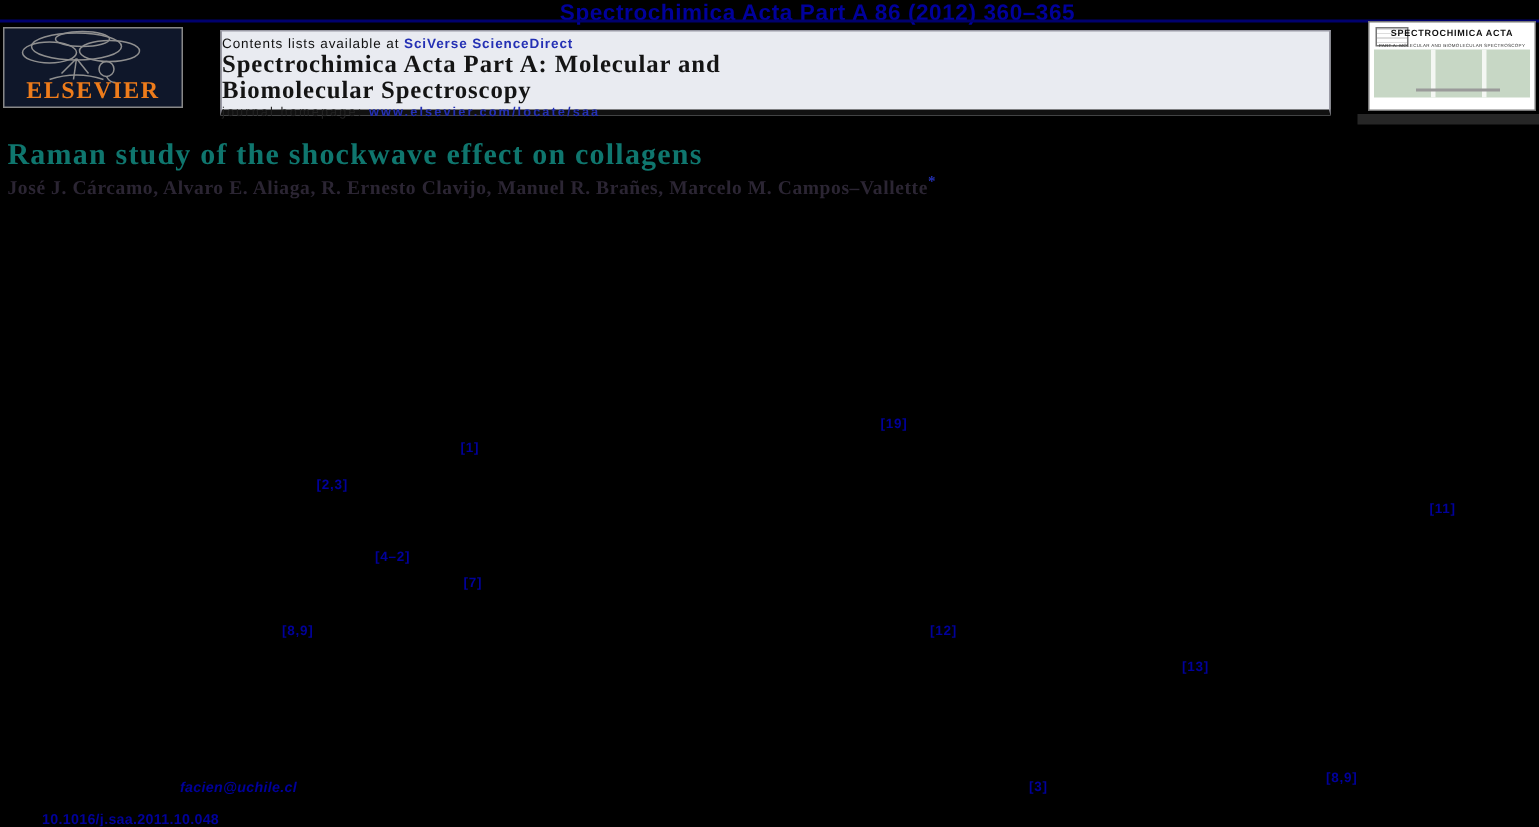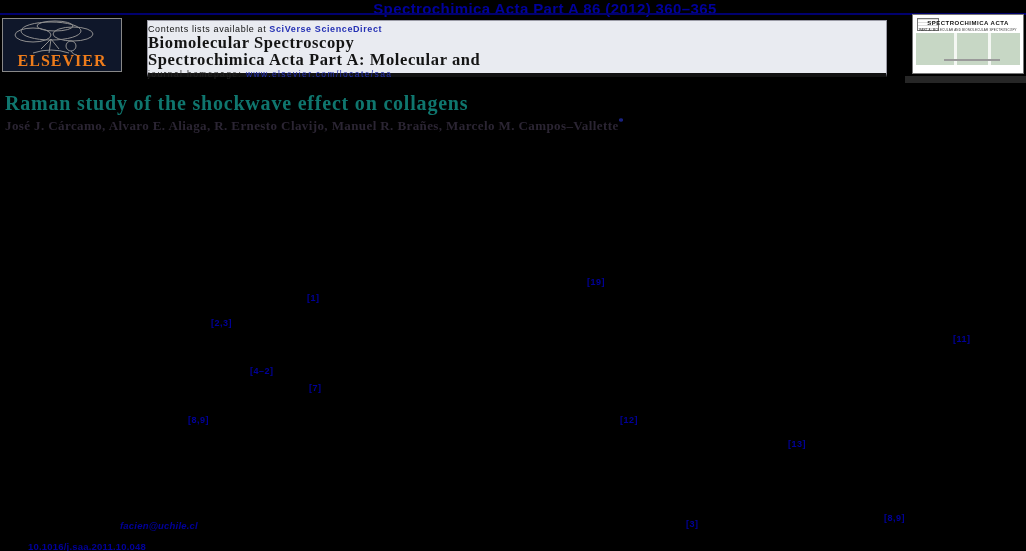--- a/index.html
+++ b/index.html
@@ -20,21 +20,21 @@
     letter-spacing:1px;color:#ee7c1b;}
 
   .center-box{position:absolute;left:147px;top:20px;width:738px;height:52px;
     background:#e9ebf1;border:1px solid #9a9aa5;border-bottom:4px solid #111;
     box-sizing:content-box;text-align:left;}
   .contents-line{margin-top:3px;font-size:9px;color:#111;letter-spacing:.6px;}
   .contents-line .link{color:#2430b4;font-weight:bold;}
   .jtitle{font-family:"Liberation Serif",serif;font-weight:bold;color:#141414;
     font-size:16.5px;line-height:17px;letter-spacing:.6px;}
   .homepage-line{margin-top:1px;font-size:8.5px;color:#222;letter-spacing:1.4px;}
-  .homepage-line .url{color:#2430b4;font-weight:normal;margin-top:16px;}
+  .homepage-line .url{color:#2430b4;font-weight:bold;margin-top:16px;}
 
   .cover-box{position:absolute;left:912px;top:14px;width:112px;height:60px;background:#fff;
     border:1px solid #777;box-sizing:border-box;}
   .cover-emblem{position:absolute;left:4px;top:3px;width:20px;height:11px;border:1px solid #777;
     background:repeating-linear-gradient(#ddd 0 1px,#fff 1px 3px);}
   .cover-title{position:absolute;top:5px;left:0;width:100%;text-align:center;
     font-size:6px;font-weight:bold;letter-spacing:.5px;color:#111;}
   .cover-subtitle{position:absolute;top:13px;left:0;width:100%;text-align:center;
     font-size:3px;color:#333;letter-spacing:.2px;white-space:nowrap;}
   .cover-green{position:absolute;left:3px;top:18px;width:104px;height:32px;background:#c7d7c5;}
@@ -85,22 +85,22 @@
       </svg>
     </span>
     <div class="elsevier-word">ELSEVIER</div>
   </div>
 
   <div class="center-box">
     <div class="contents-line">
       <span>Contents lists available at </span><span class="link">SciVerse ScienceDirect</span>
     </div>
     <div class="jtitle">
+      <div>Spectrochimica Acta Part A: Molecular and</div>
       <div>Biomolecular Spectroscopy</div>
-      <div>Spectrochimica Acta Part A: Molecular and</div>
     </div>
     <div class="homepage-line">
       <span>journal homepage: </span><span class="url">www.elsevier.com/locate/saa</span>
     </div>
   </div>
 
   <div class="cover-box">
     <div class="cover-emblem"></div>
     <div class="cover-title">SPECTROCHIMICA ACTA</div>
     <div class="cover-subtitle">PART A: MOLECULAR AND BIOMOLECULAR SPECTROSCOPY</div>

